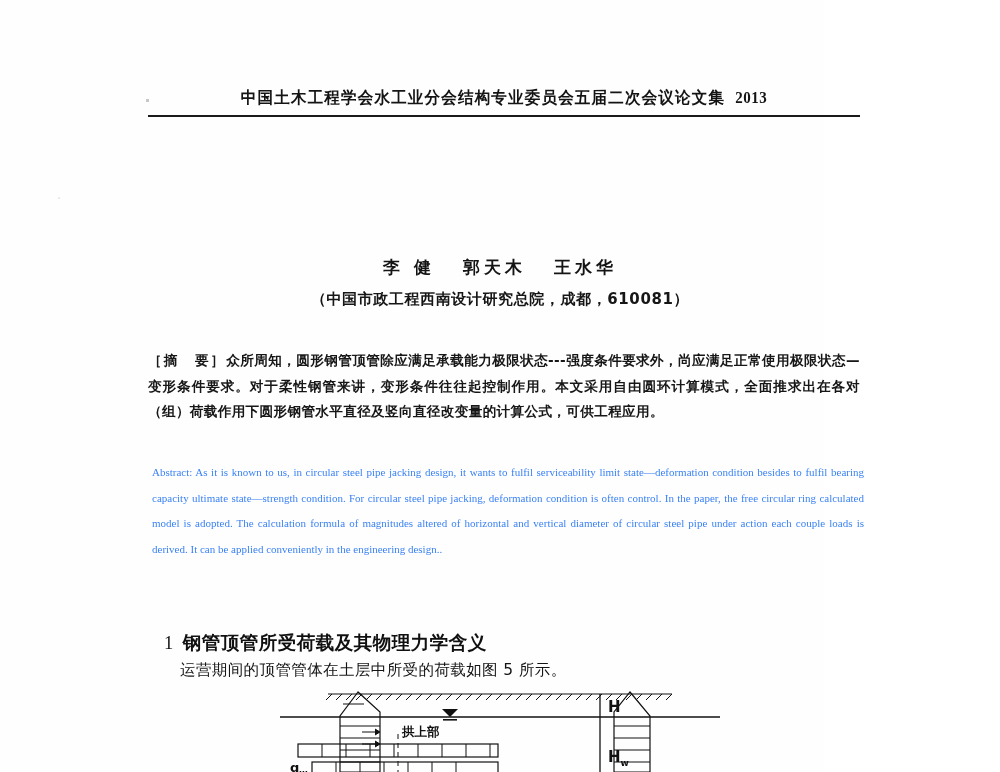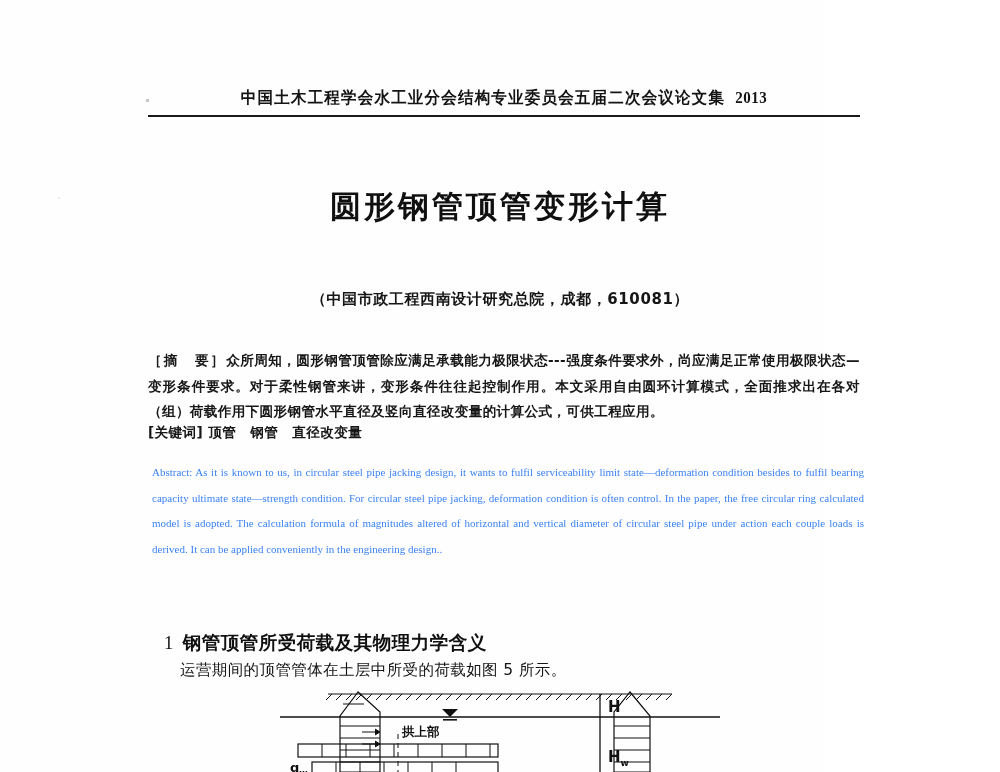--- a/index.html
+++ b/index.html
@@ -199,33 +199,31 @@
   <div class="speck" style="left:146px; top:99px; width:3px; height:3px;"></div>
   <div class="speck" style="left:58px; top:197px; width:2px; height:2px; opacity:.2;"></div>
 
   <div class="header-band">
     <div class="header-text">
       <span>中国土木工程学会水工业分会结构专业委员会五届二次会议论文集</span><span class="header-year">2013</span>
     </div>
     <div class="header-rule"></div>
   </div>
 
-  <div class="title">圆形钢管顶管变形计算</div>
-
+
+  <div class="authors">
+    <span class="nm">李 健</span><span class="nm">郭天木</span><span class="nm">王水华</span>
+  </div>
 
   <div class="affiliation">（中国市政工程西南设计研究总院，成都，610081）</div>
 
   <div class="cn-abstract">
     <span class="lbl">［摘　要］</span><span>众所周知，圆形钢管顶管除应满足承载能力极限状态---强度条件要求外，尚应满足正常使用极限状态—变形条件要求。对于柔性钢管来讲，变形条件往往起控制作用。本文采用自由圆环计算模式，全面推求出在各对（组）荷载作用下圆形钢管水平直径及竖向直径改变量的计算公式，可供工程应用。</span>
   </div>
 
-  <div class="cn-keywords">
-    <span>[关键词]</span>
-    <span class="kw">顶管</span><span class="kw">钢管</span><span class="kw">直径改变量</span>
-  </div>
 
   <div class="en-block">
     <span>Abstract:</span>
     <span>As it is known to us, in circular steel pipe jacking design, it wants to fulfil serviceability limit state—deformation condition besides to fulfil bearing capacity ultimate state—strength condition. For circular steel pipe jacking, deformation condition is often control. In the paper, the free circular ring calculated model is adopted. The calculation formula of magnitudes altered of horizontal and vertical diameter of circular steel pipe under action each couple loads is derived. It can be applied conveniently in the engineering design..</span>
   </div>
 
 
   <div class="sec-head">
     <span class="num">1</span><span class="txt">钢管顶管所受荷载及其物理力学含义</span>
   </div>

